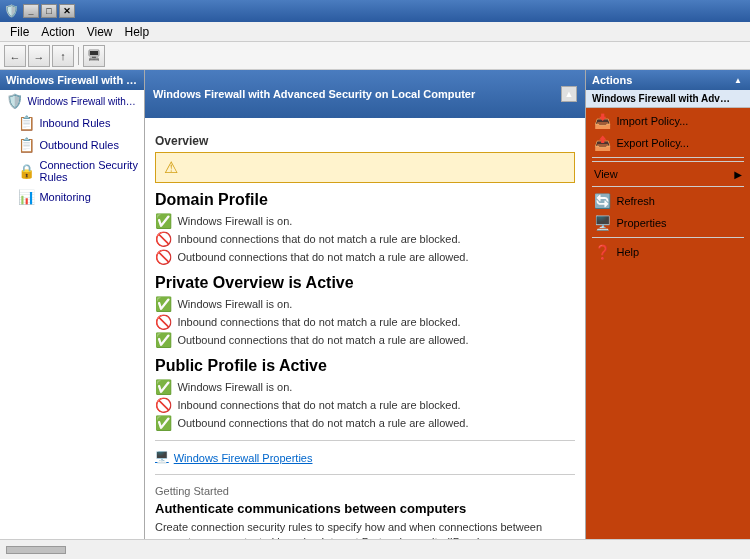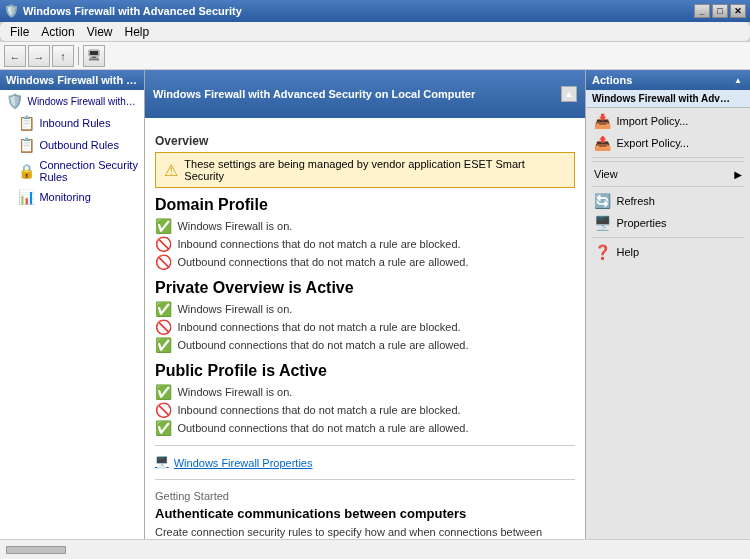--- a/index.html
+++ b/index.html
@@ -31,21 +31,20 @@
 
     
     .menu-bar {
       background: #f0f0f0;
       height: 20px;
       display: flex;
       align-items: center;
       padding: 0 4px;
       border-bottom: 1px solid #ccc;
       font-size: 12px;
-      border-radius: 6px;
     }
     .menu-item {
       padding: 2px 6px;
       cursor: pointer;
     }
 
     
     .toolbar {
       background: #f5f5f5;
       height: 28px;
@@ -168,21 +167,21 @@
     }
 
     .getting-started { margin-top: 4px; }
     .gs-title { font-size: 11px; color: #666; margin-bottom: 4px; }
     .gs-section-title { font-size: 13px; font-weight: bold; color: #000; margin-bottom: 4px; }
     .gs-text { font-size: 11px; color: #333; line-height: 1.4; margin-bottom: 6px; }
 
     
     .right-panel {
       width: 165px;
-      background: #e5e5e5;
+      background: #c2410c;
       border-left: 1px solid #aaa;
       overflow: hidden;
     }
     .right-header {
       background: linear-gradient(to bottom, #4a7cbf, #2e5e9e);
       color: white;
       font-size: 11px;
       font-weight: bold;
       padding: 4px 6px;
       display: flex;
@@ -236,21 +235,20 @@
       border: 1px solid #aaa;
       display: flex; align-items: center; justify-content: center;
       font-size: 9px; cursor: pointer;
     }
   </style>
 </head>
 <body>
 
 <div class="title-bar">
   <span class="title-bar-icon">🛡️</span>
-  <span class="title-bar-text">Windows Firewall with Advanced Security</span>
   <div class="title-bar-buttons">
     <div class="title-btn">_</div>
     <div class="title-btn">□</div>
     <div class="title-btn">✕</div>
   </div>
 </div>
 
 <div class="menu-bar">
   <span class="menu-item">File</span>
   <span class="menu-item">Action</span>
@@ -299,21 +297,20 @@
       <span>Windows Firewall with Advanced Security on Local Computer</span>
       <div class="scroll-arrow">▲</div>
     </div>
 
     <div class="center-scroll">
 
       <div class="overview-section">
         <div class="overview-title">Overview</div>
         <div class="warning-banner">
           <span class="warn-icon">⚠</span>
-          <span>These settings are being managed by vendor application ESET Smart Security</span>
         </div>
 
         <div class="profile-section">
           <div class="profile-title">Domain Profile</div>
           <div class="status-row">
             <span class="icon-green">✅</span>
             <span>Windows Firewall is on.</span>
           </div>
           <div class="status-row">
             <span class="icon-red">🚫</span>

